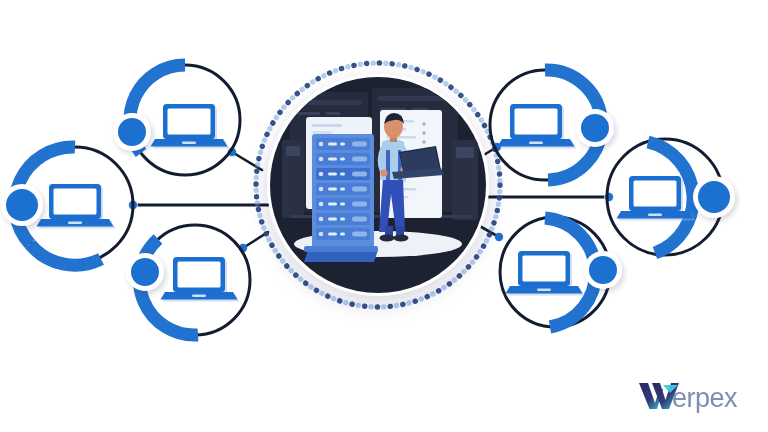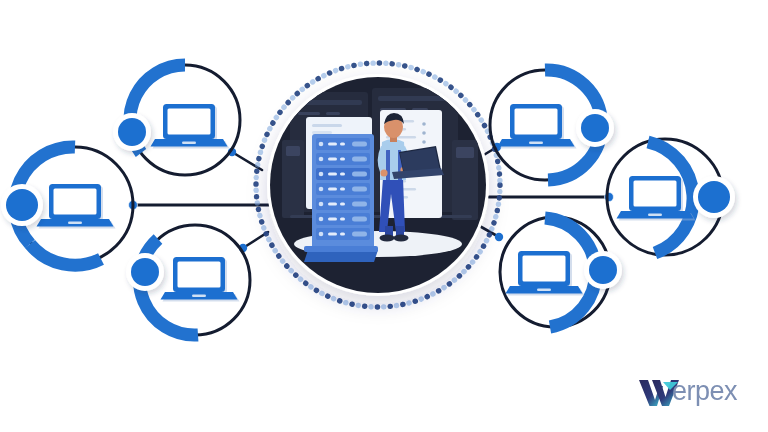--- a/index.html
+++ b/index.html
@@ -6,21 +6,21 @@
   body{
     width:768px;height:432px;
     background:#ffffff;
     font-family:"Liberation Sans", sans-serif;
     overflow:hidden;
   }
   #stage{position:relative;width:768px;height:432px;background:#ffffff;}
   #scene{position:absolute;inset:0;width:768px;height:432px;}
   .logo-wrap{
     position:absolute;right:22px;bottom:16px;
-    display:flex;gap:0;
+    display:flex;align-items:center;gap:0;
     height:40px;
   }
   .logo-mark{display:block;}
   .logo-word{
     font-size:27px;
     font-weight:400;
     letter-spacing:-0.5px;
     color:#7d8fb3;
     line-height:1;
     position:relative;

